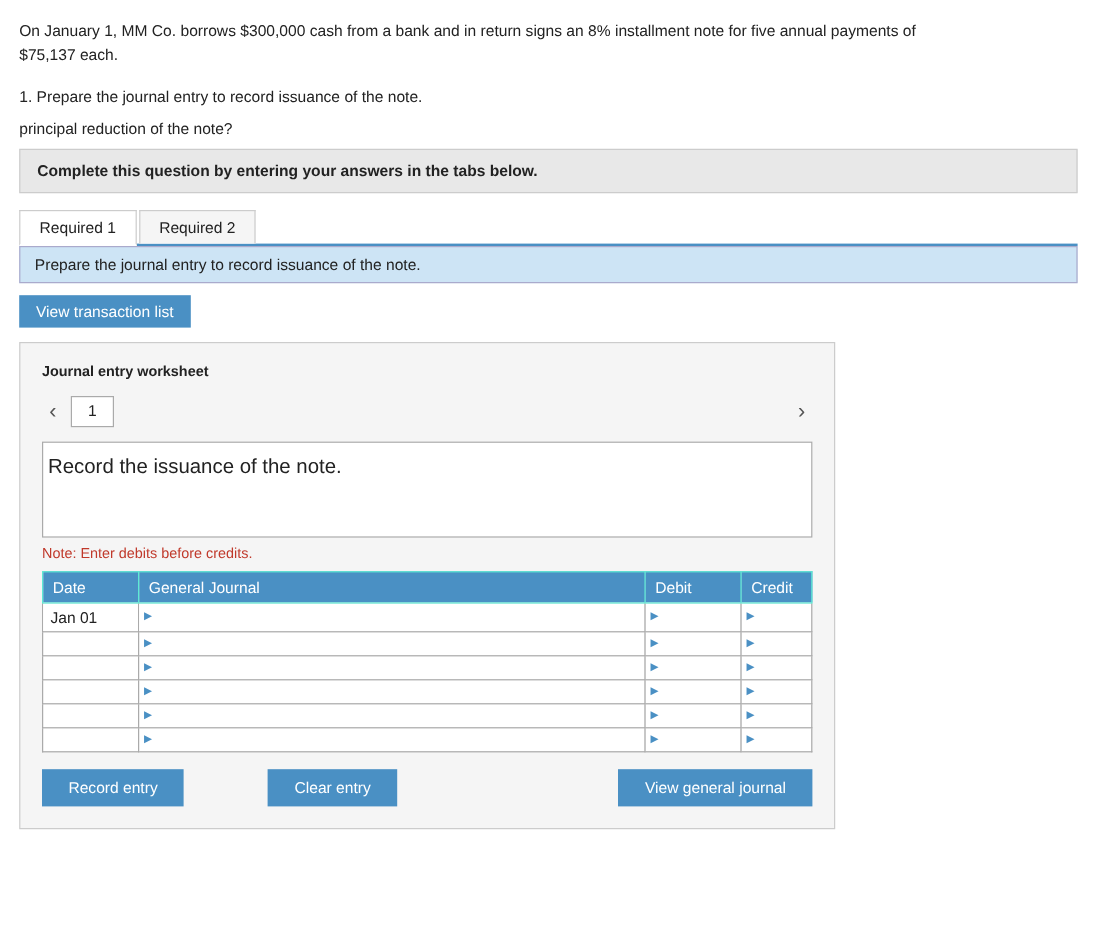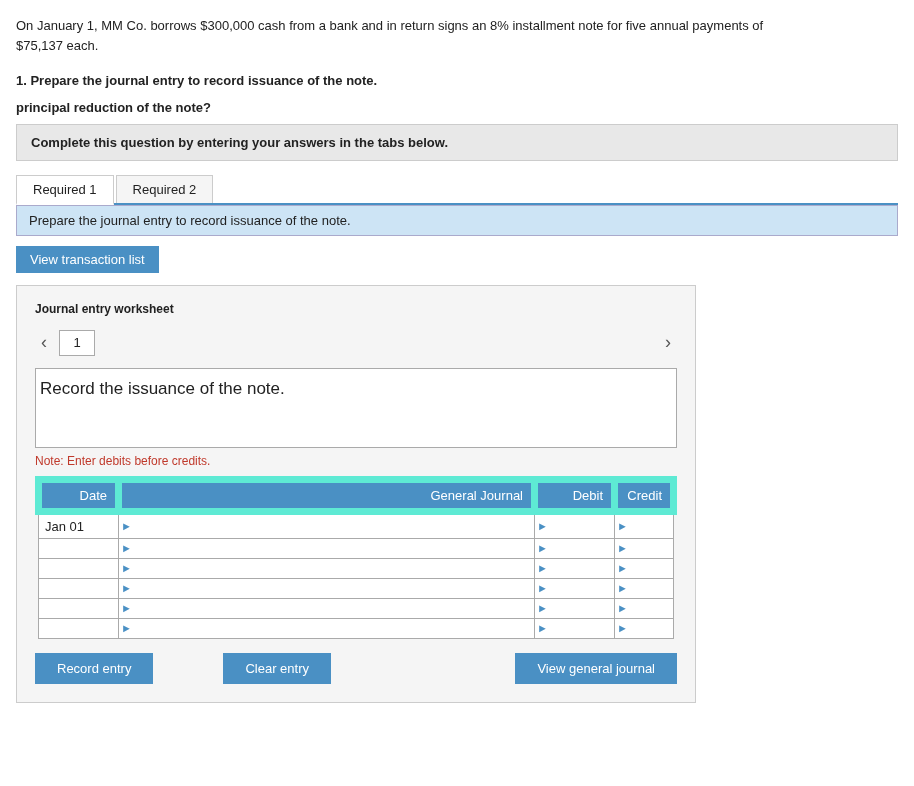--- a/index.html
+++ b/index.html
@@ -10,21 +10,20 @@
       color: #222;
       padding: 16px;
       width: 914px;
     }
     .intro-text {
       margin-bottom: 14px;
       line-height: 1.5;
     }
     .questions {
       line-height: 1.8;
-      font-weight: bold;
     }
     .questions p { margin-bottom: 4px; }
     .instruction-box {
       background: #e8e8e8;
       border: 1px solid #ccc;
       padding: 10px 14px;
       margin-bottom: 14px;
       font-weight: bold;
     }
     .tabs-container {
@@ -118,23 +117,23 @@
     .journal-table {
       width: 100%;
       border-collapse: collapse;
       margin-bottom: 14px;
     }
     .journal-table thead tr {
       background: #4a90c4;
       color: #fff;
     }
     .journal-table thead th {
-      border: 7px solid #5eead4;
+      border: 1px solid #5eead4;
       padding: 5px 8px;
-      text-align: right;
+      text-align: left;
       font-weight: normal;
     }
     .journal-table thead th.date-col { width: 80px; }
     .journal-table thead th.journal-col { }
     .journal-table thead th.debit-col { width: 80px; }
     .journal-table thead th.credit-col { width: 59px; }
     .journal-table tbody tr {
       background: #fff;
     }
     .journal-table tbody tr:first-child td {

